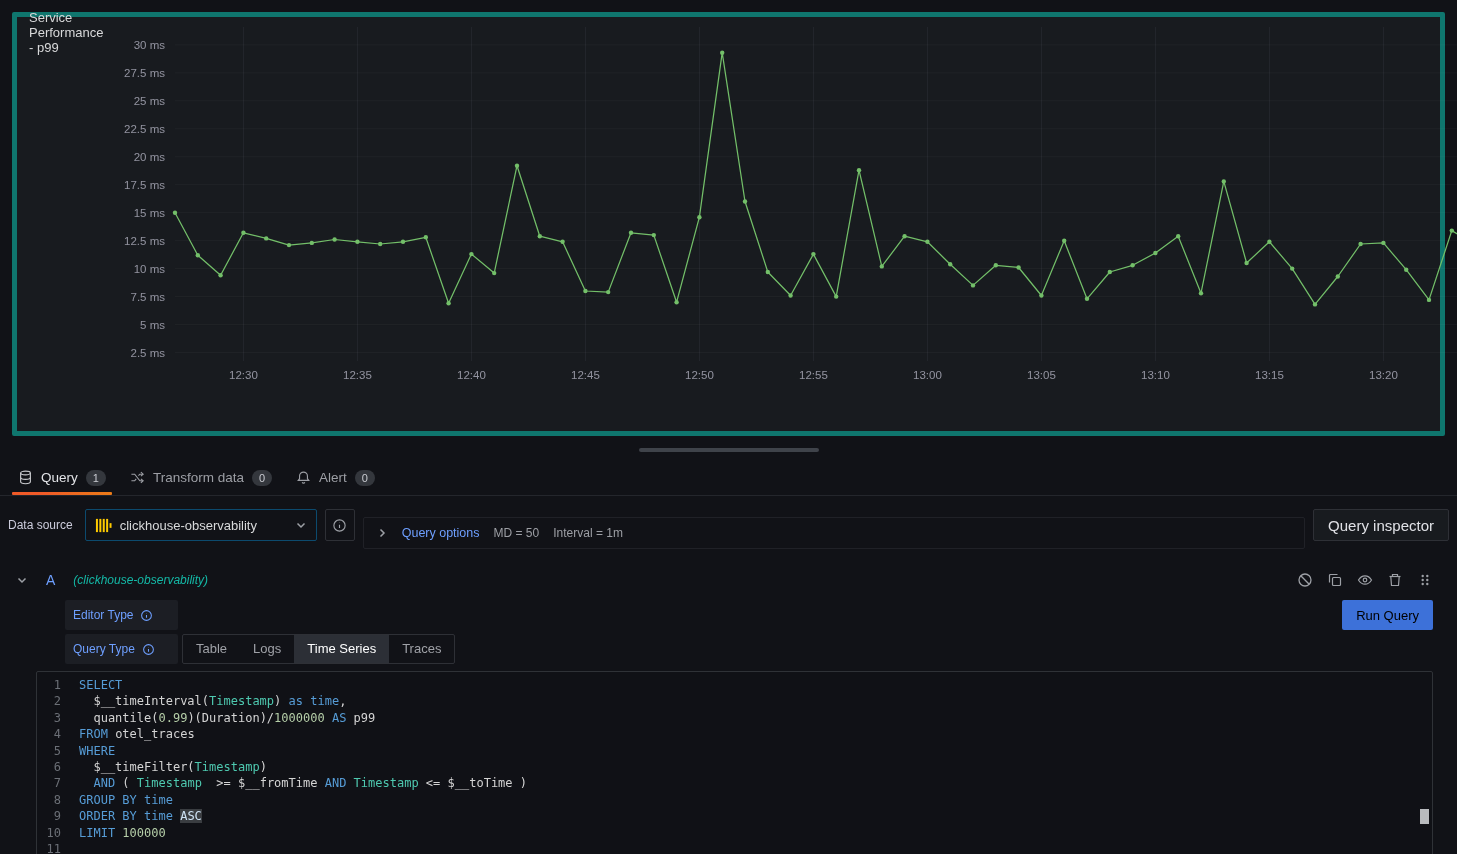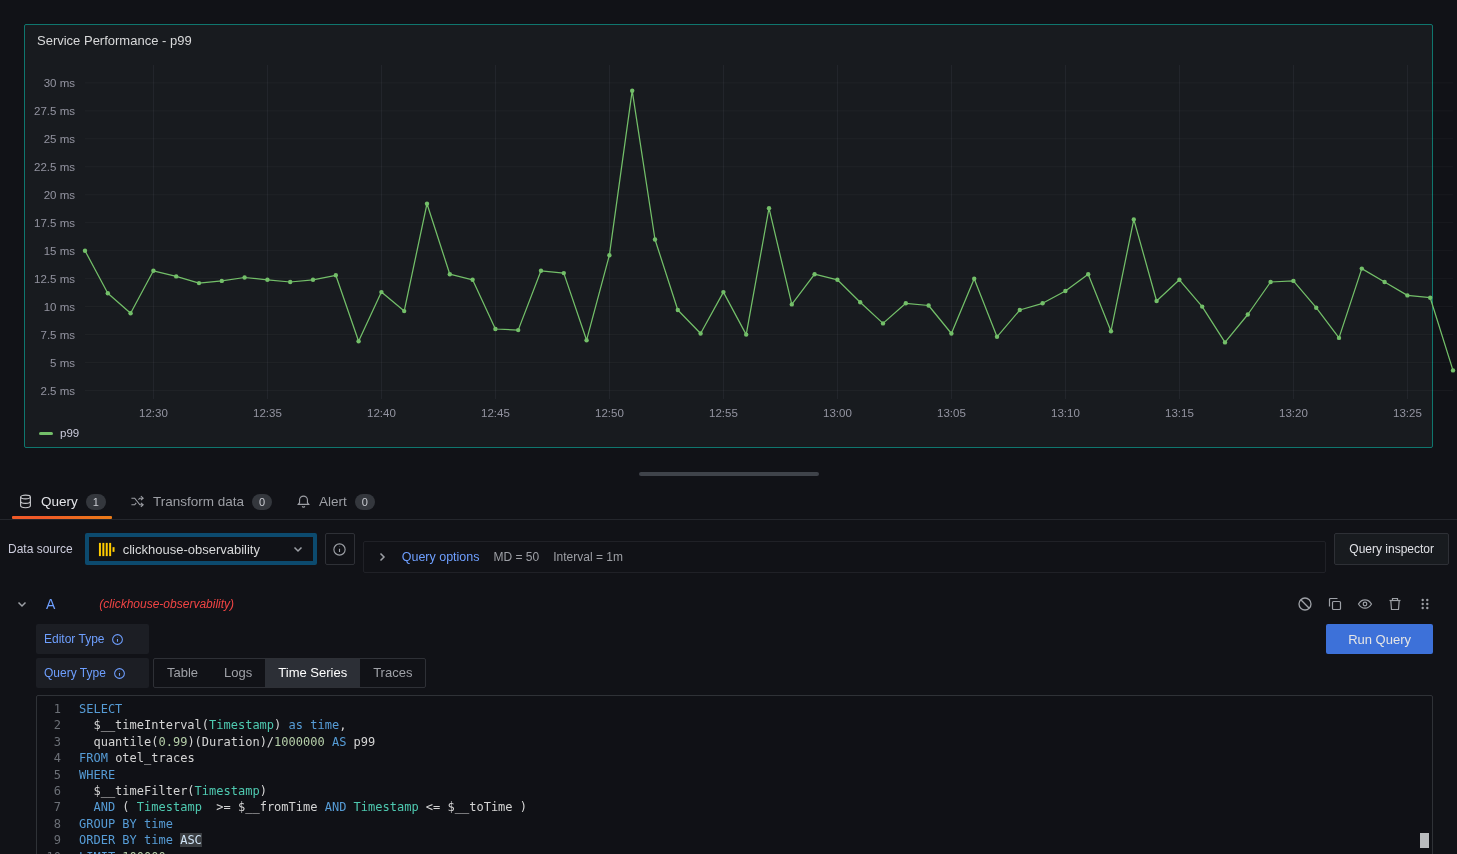--- a/index.html
+++ b/index.html
@@ -7,25 +7,25 @@
   body {
     background: #111217;
     color: #ccccdc;
     font-family: "Liberation Sans", "DejaVu Sans", sans-serif;
     font-size: 13px;
   }
   .page { position: relative; width: 1457px; height: 854px; }
 
   
   .panel {
-    margin: 24px; height: 424px;
+    margin: 12px; height: 424px;
     background: #181b1f;
-    border: 1px solid #0f766e;
+    border: 5px solid #0f766e;
     border-radius: 2px;
-    display: flex; flex-direction: column;
+    display: flex; 
   }
   .panel-header { height: 30px; display: flex; align-items: center; padding: 0 12px; cursor: pointer; }
   .panel-title { font-size: 13px; font-weight: 500; color: #d8d9da; }
   .chart-wrap { flex: 1; position: relative; }
   #chart-svg { display: block; }
   .legend { height: 22px; display: flex; align-items: center; gap: 7px; padding: 0 0 6px 14px; }
   .legend-swatch { width: 14px; height: 3px; border-radius: 2px; background: #73bf69; display: inline-block; }
   .legend-label { font-size: 11.5px; color: #ccccdc; cursor: pointer; }
 
   .hscroll { width: 180px; height: 4px; border-radius: 3px; background: #3f434a; margin: 7px auto 0; cursor: pointer; }
@@ -51,69 +51,69 @@
   .badge {
     background: #34373d; color: #c9cbd1; font-size: 11px;
     padding: 0 7px; height: 16px; line-height: 16px; border-radius: 9px;
   }
 
   
   .ds-bar { margin: 13px 8px 0; height: 32px; display: flex; align-items: center; gap: 8px; }
   .ds-label { font-size: 12px; font-weight: 500; color: #ccccdc; margin-right: 4px; white-space: nowrap; }
   .ds-select {
     width: 232px; height: 32px; background: #111217;
-    border: 4px solid #0c4a6e; border-radius: 2px;
+    border: 1px solid #0c4a6e; border-radius: 2px;
     display: flex; align-items: center; gap: 8px; padding: 0 9px; cursor: pointer;
   }
   .ds-value { flex: 1; font-size: 13px; color: #d8d9da; white-space: nowrap; overflow: hidden; }
   .ds-help {
     width: 30px; height: 32px; background: #111217; border: 1px solid #2e3036; border-radius: 2px;
     display: flex; align-items: center; justify-content: center; color: #9da0a6; cursor: pointer;
   }
   .q-options {
     flex: 1; height: 32px; border: 1px solid #202127; border-radius: 2px;
     display: flex; align-items: center; gap: 14px; padding: 0 12px; cursor: pointer; margin-top: 15px;
   }
   .qo-link { color: #6e9fff; font-size: 12.5px; font-weight: 500; }
   .qo-detail { color: #9d9fa5; font-size: 12px; }
   .btn-secondary {
     height: 32px; padding: 0 14px; background: #181b1f; border: 1px solid #2e3036; border-radius: 2px;
-    color: #e0e1e6; font-size: 12px; font-weight: 500; cursor: pointer;
+    color: #e0e1e6; font-size: 15px; font-weight: 500; cursor: pointer;
     font-family: inherit;
   }
 
   
   .query-editor-row { margin: 24px 8px 0; }
   .row-header { height: 30px; display: flex; align-items: center; gap: 10px; padding: 0 8px; cursor: pointer; }
   .row-header .icon { color: #9da0a6; display: flex; }
   .refid { color: #6e9fff; font-size: 14px; font-weight: 500; margin-left: 8px; }
-  .ds-hint { color: #ef4444; font-size: 12px; font-style: italic; margin-left: 34px; }
+  .ds-hint { color: #14b8a6; font-size: 12px; font-style: italic; margin-left: 8px; }
   .row-actions { margin-left: auto; display: flex; align-items: center; gap: 14px; padding-right: 8px; }
   .row-actions .icon { color: #9da0a6; cursor: pointer; display: flex; }
 
   .row-body { padding-left: 28px; padding-right: 16px; margin-top: 4px; }
   .opt-row { display: flex; align-items: center; margin-bottom: 2px; height: 32px; }
   .opt-label {
     width: 113px; height: 30px; background: #1c1e24; border-radius: 2px;
     display: flex; align-items: center; gap: 7px; padding: 0 8px;
-    color: #6e9fff; font-size: 12px; margin-right: 4px;
+    color: #6e9fff; font-size: 12px; margin-right: 4px; margin-left: 29px;
   }
   .opt-label .icon { color: #6e9fff; display: flex; cursor: pointer; }
   .radio-group {
     display: flex; height: 30px; background: #111217;
     border: 1px solid #2e3036; border-radius: 2px; overflow: hidden;
   }
   .radio {
     padding: 0 13px; line-height: 28px; font-size: 13px; color: #9fa1a7; cursor: pointer; white-space: nowrap;
   }
   .radio.active { background: #2c2f36; color: #ffffff; font-weight: 500; }
   .btn-primary {
-    margin-left: auto; height: 30px; padding: 0 22px;
+    margin-left: auto; height: 30px; padding: 0 14px;
     background: #3d71d9; border: none; border-radius: 2px;
-    color: #e5e5e5; font-size: 13px; font-weight: 500; cursor: pointer;
+    color: #000000; font-size: 13px; font-weight: 500; cursor: pointer;
     font-family: inherit;
   }
 
   
   .sql-editor {
     position: relative; margin-top: 6px; height: 191px;
     background: #101116; border: 1px solid #2f3237; border-radius: 2px;
     overflow: hidden; cursor: text;
     font-family: "DejaVu Sans Mono", "Liberation Mono", monospace;
     font-size: 12px; line-height: 16.4px;

